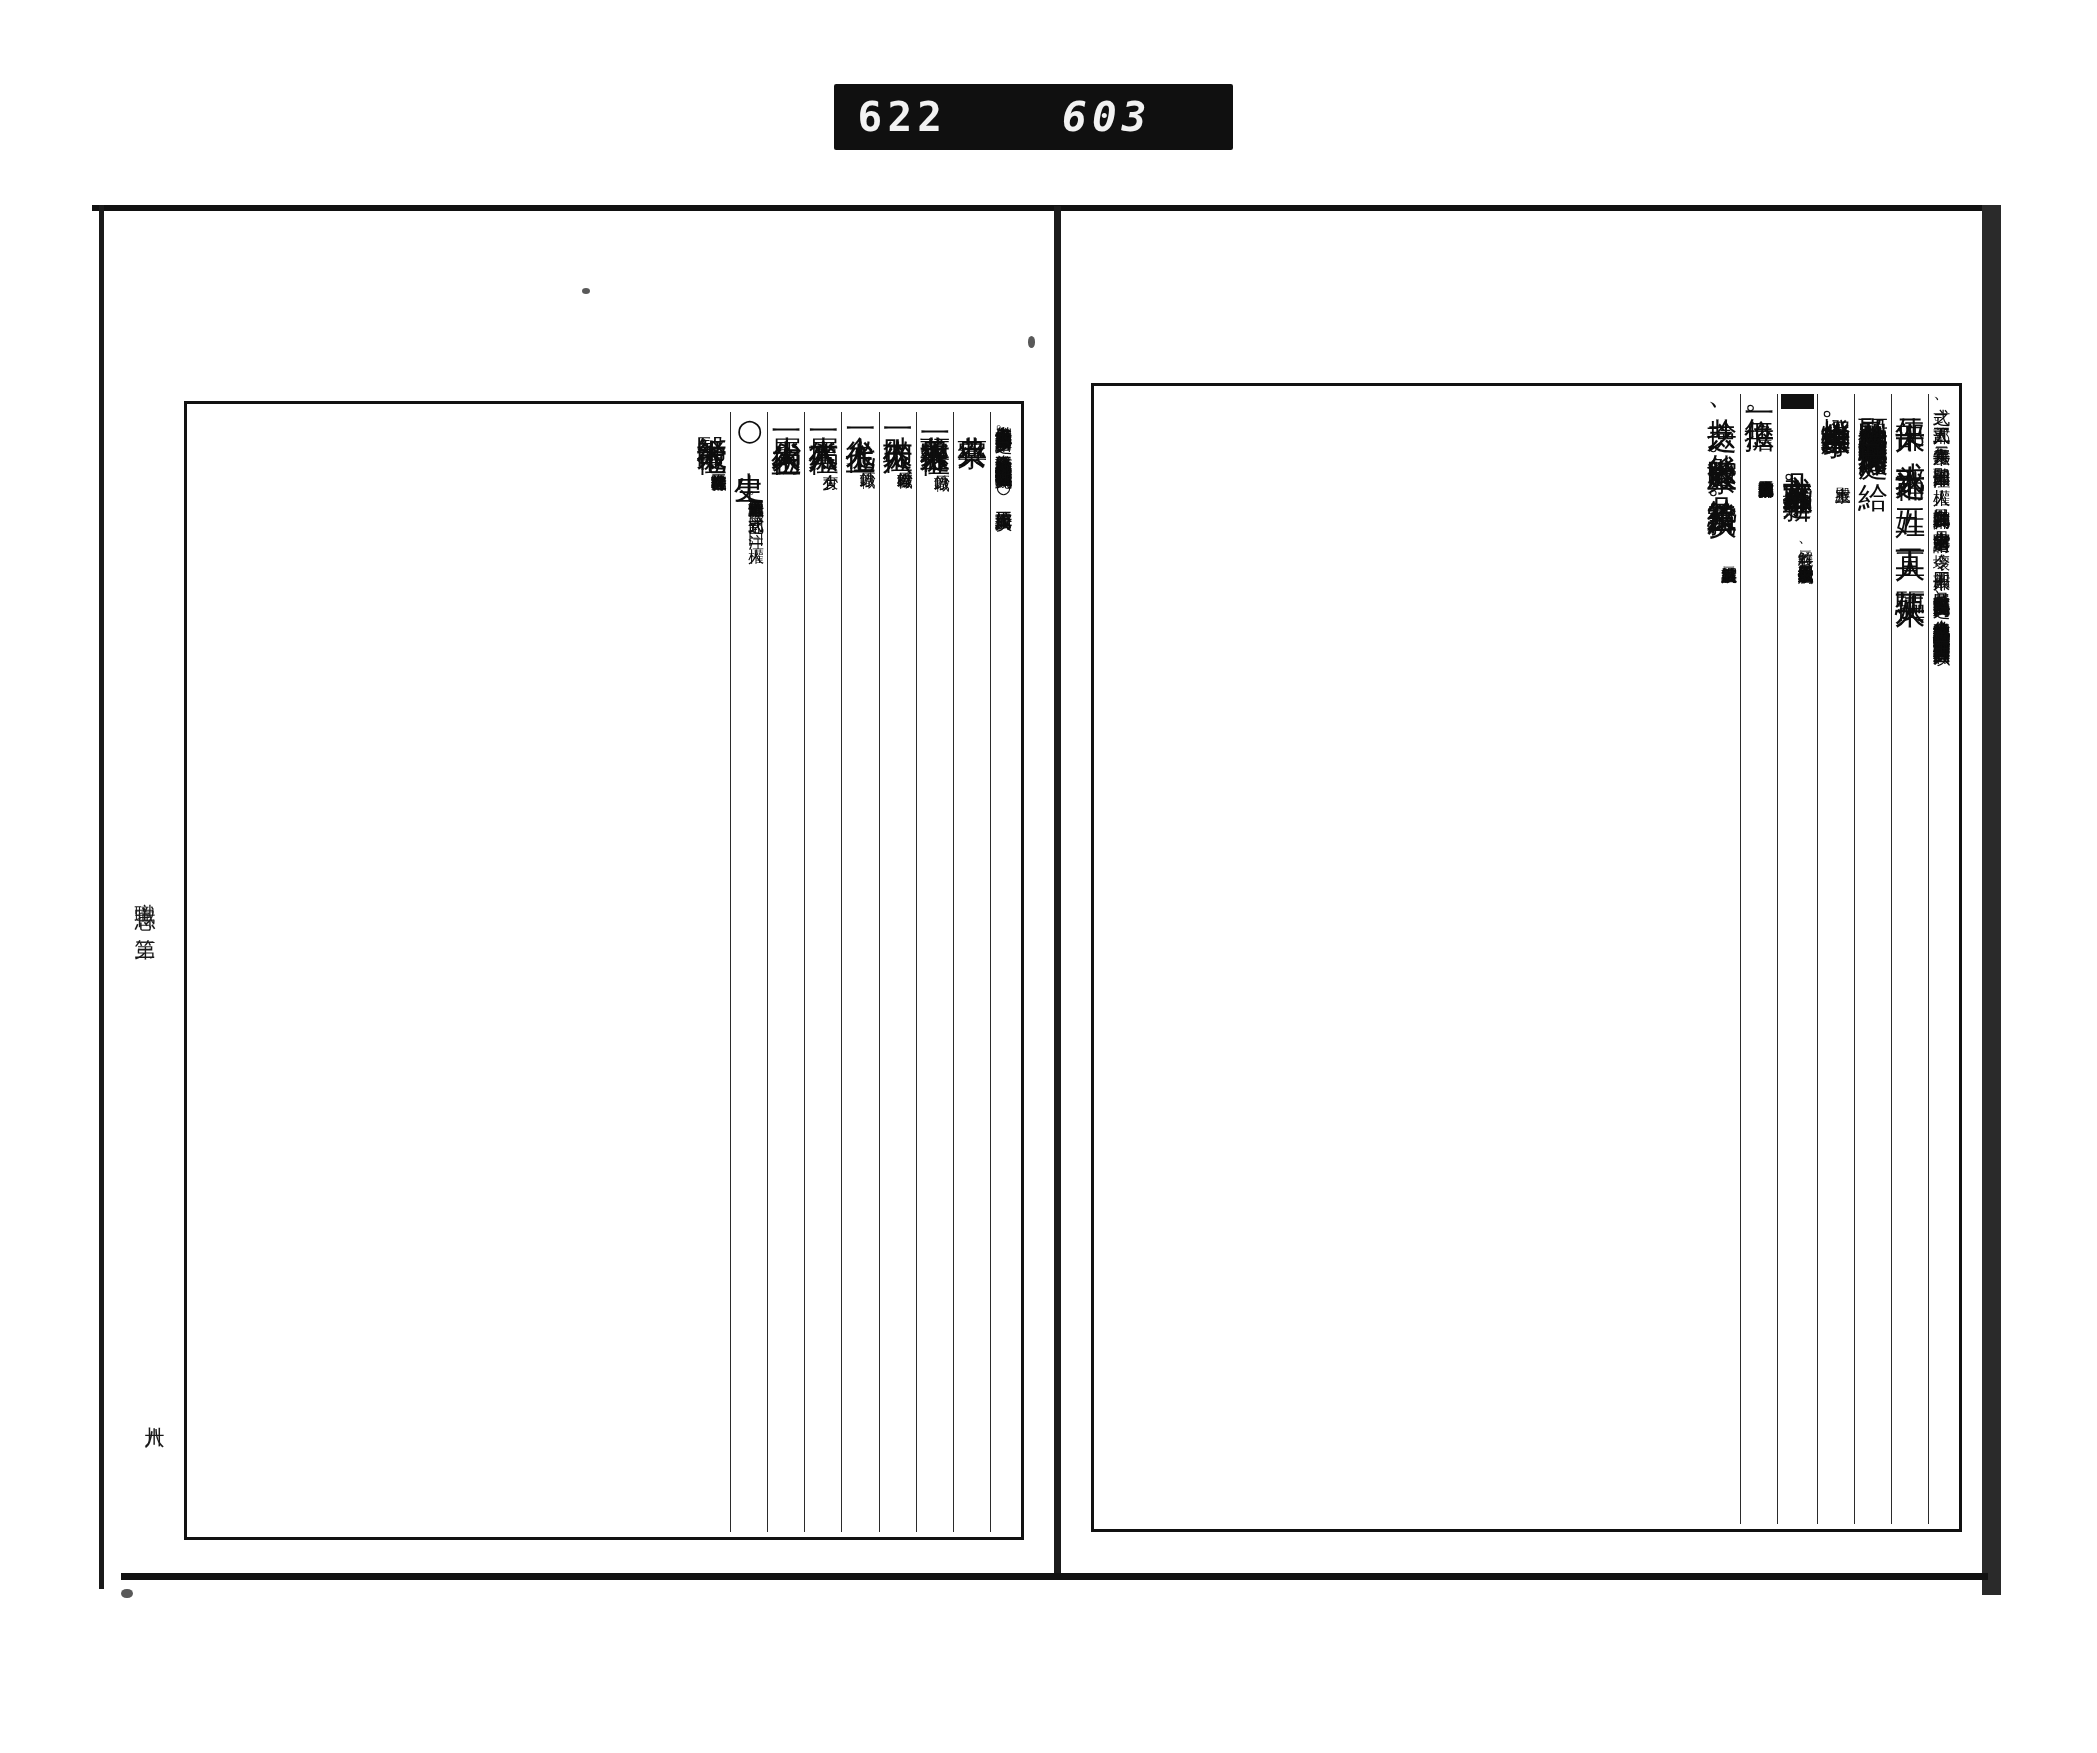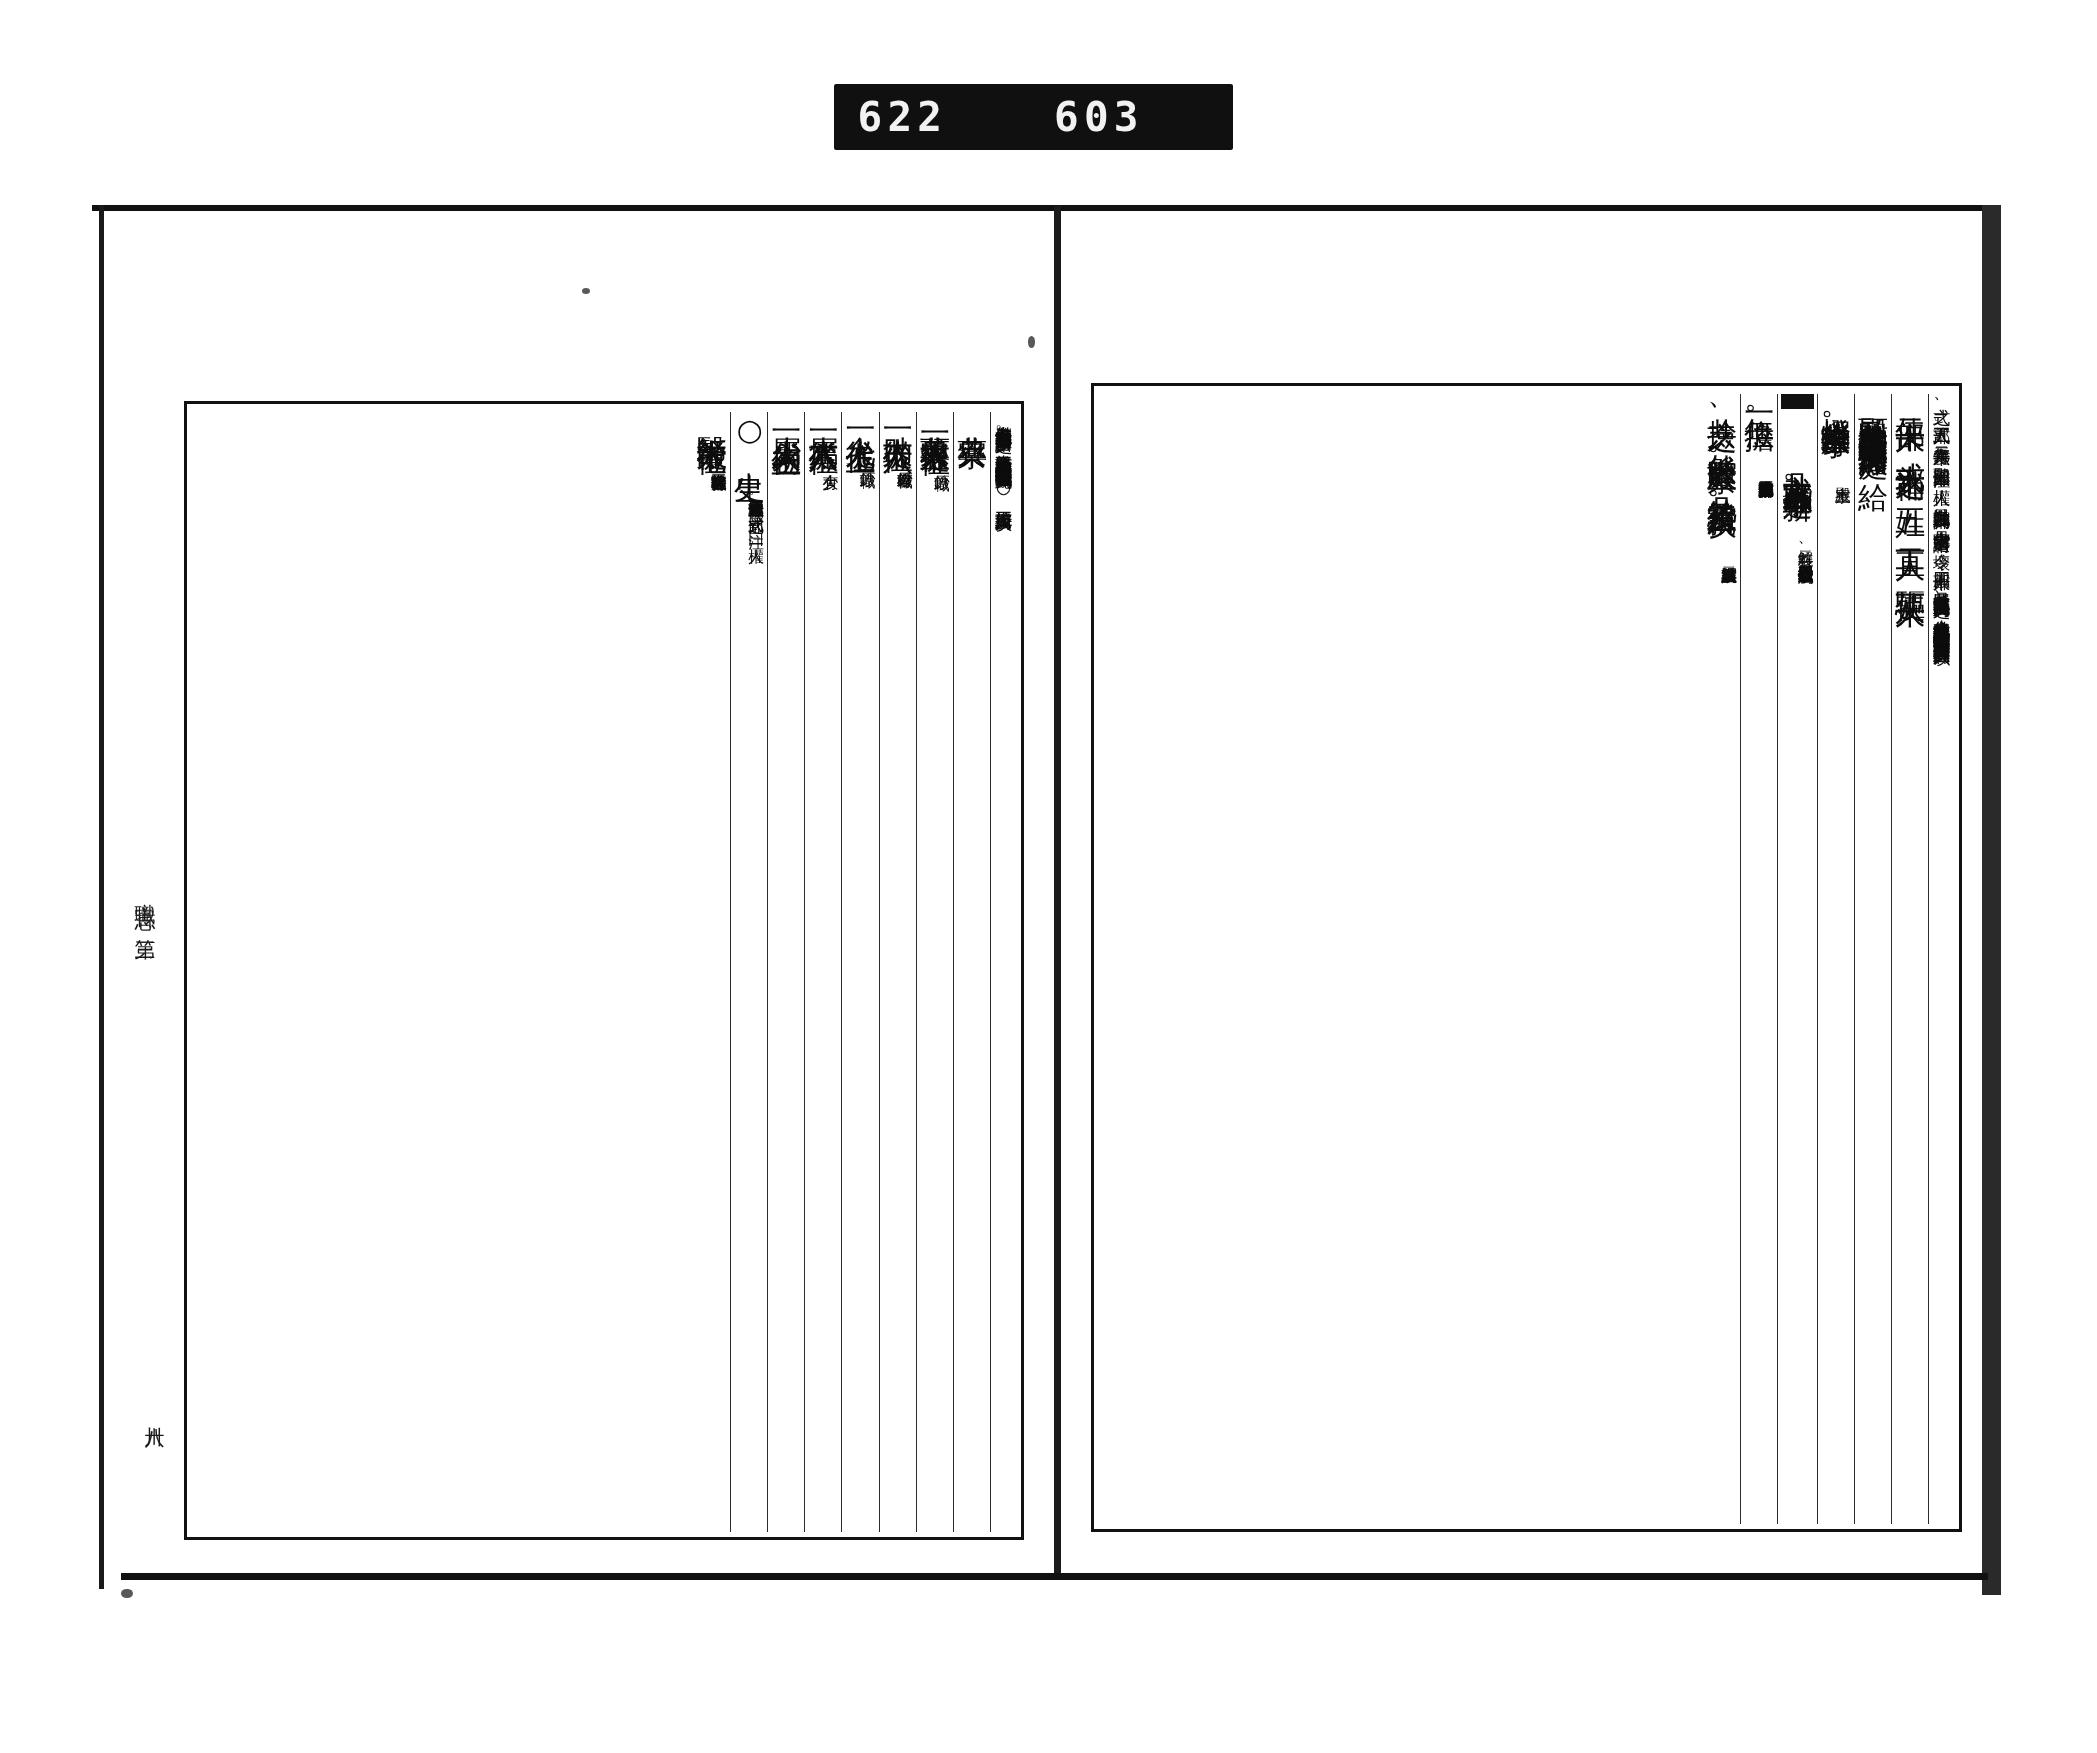--- a/index.html
+++ b/index.html
@@ -28,21 +28,21 @@
   #film-header .film-num {
     position: absolute;
     top: 9.4px;
     color: #f2f2f2;
     font-family: "DejaVu Sans Mono", monospace;
     font-size: 41px;
     letter-spacing: 5.2px;
     font-weight: bold;
   }
   #film-header .film-num.left  { left: 23.6px; }
-  #film-header .film-num.right { left: 220px; }
+  #film-header .film-num.right { left: 228px; font-style: italic; }
 
   
   #book {
     position: absolute;
     left: 42px;
     top: 194px;
     width: 2008px;
     height: 1468px;
   }
 

